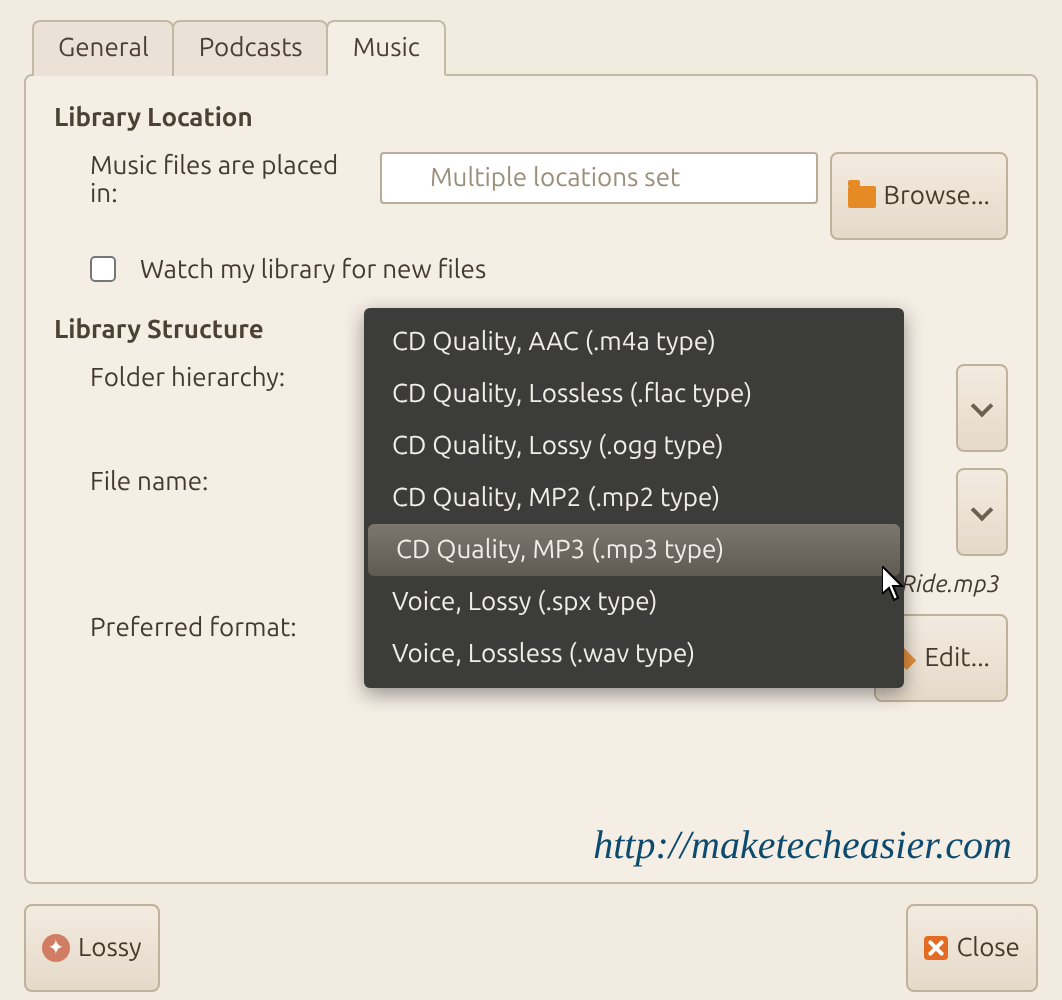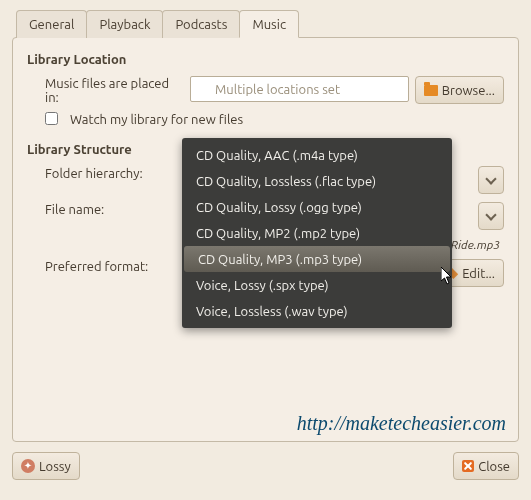--- a/index.html
+++ b/index.html
@@ -7,21 +7,21 @@
 .window { background: #f2ebe0; padding: 10px 12px; width: 100%; height: 100%; }
 .tabs { display: flex; position: relative; z-index: 1; margin-left: 4px;}
 .tab { padding: 6px 12px; color: #4b4033; background: #eae2d6; border: 1px solid #c4b9a6; border-bottom: none; border-radius: 4px 4px 0 0; margin-right: -1px; cursor: pointer; }
 .tab.active { background: #f5eee5; border-bottom: 1px solid #f5eee5; }
 .panel { border: 1px solid #c4b9a6; border-radius: 4px; padding: 14px 14px 10px 14px; background: #f5eee5; margin-top: -1px; position: relative; height: 405px;}
 .section-heading { font-weight: bold; color: #4c4234; margin-bottom: 10px; }
 .section { margin-bottom: 16px; }
 .row { display: flex; align-items: flex-start; margin-bottom: 8px; padding-left: 18px; gap: 6px;}
 .label { color: #443a2e; }
 .input-text { border: 1px solid #b9ad97; background: #fff; color: #9a8f7b; padding: 3px 24px; border-radius: 2px; height: 26px; min-width: 160px; }
-.btn { background: linear-gradient(#f3ebe0,#e4dac9); border: 1px solid #bfb29b; border-radius: 4px; padding: 4px 8px; display: inline-flex; align-items: center; gap: 4px; color: #443a2e; cursor: pointer; height: 28px;}
+.btn { background: linear-gradient(#f3ebe0,#e4dac9); border: 1px solid #bfb29b; border-radius: 4px; padding: 4px 8px; display: inline-flex; align-items: center; gap: 4px; color: #443a2e; cursor: pointer; height: 44px;}
 .checkbox { margin-right: 6px; }
 .dropdown-btn { width: 260px; justify-content: space-between; }
 .small-btn { padding: 4px 8px; }
 .preview-path { color: #443a2e; font-style: italic; text-align: right; font-size: 12px; }
 .footer-url { position: absolute; bottom: 6px; right: 12px; color: #0c4a6e; font-family: Georgia, serif; font-style: italic; font-size: 20px; }
 .bottom-bar { display: flex; justify-content: space-between; margin-top: 10px; }
 .dropdown-menu { position: absolute; background: #3c3c3a; border-radius: 3px; padding: 4px 0; min-width: 270px; box-shadow: 0 3px 10px rgba(0,0,0,0.4); z-index: 20; }
 .dropdown-menu .item { padding: 6px 14px; color: #f0eee9; cursor: pointer; position: relative;}
 .dropdown-menu .item.highlight { background: linear-gradient(#7b776e,#5f5b52); border-radius: 3px; margin: 0 2px; }
 .chevron { width: 8px; height: 8px; border-right: 2px solid #6d6251; border-bottom: 2px solid #6d6251; transform: rotate(45deg); margin-top: -3px;}
@@ -36,21 +36,20 @@
 .arrow-btn { width:26px; min-width:26px; justify-content:center; padding:0;}
 .cursor { position:absolute; right: -3px; bottom: -13px; width:12px; height:18px; }
 .cursor svg { width:12px; height:18px; }
 </style>
 </head>
 <body>
 <div class="window">
 
 <div class="tabs">
   <div class="tab">General</div>
-  <div class="tab">Playback</div>
   <div class="tab">Podcasts</div>
   <div class="tab active">Music</div>
 </div>
 
 <div class="panel">
 
   <div class="section">
     <div class="section-heading">Library Location</div>
     <div class="row">
       <span class="label">Music files are placed in:</span>

